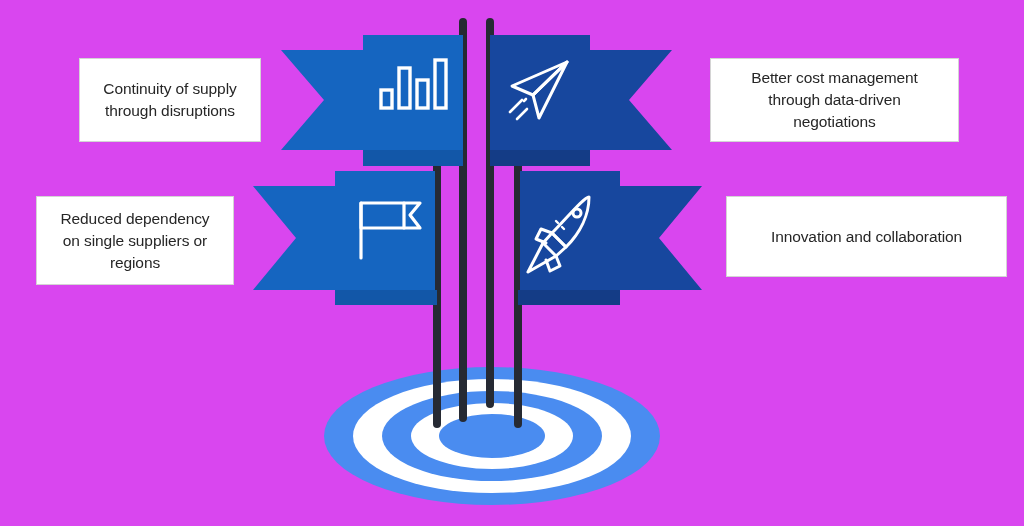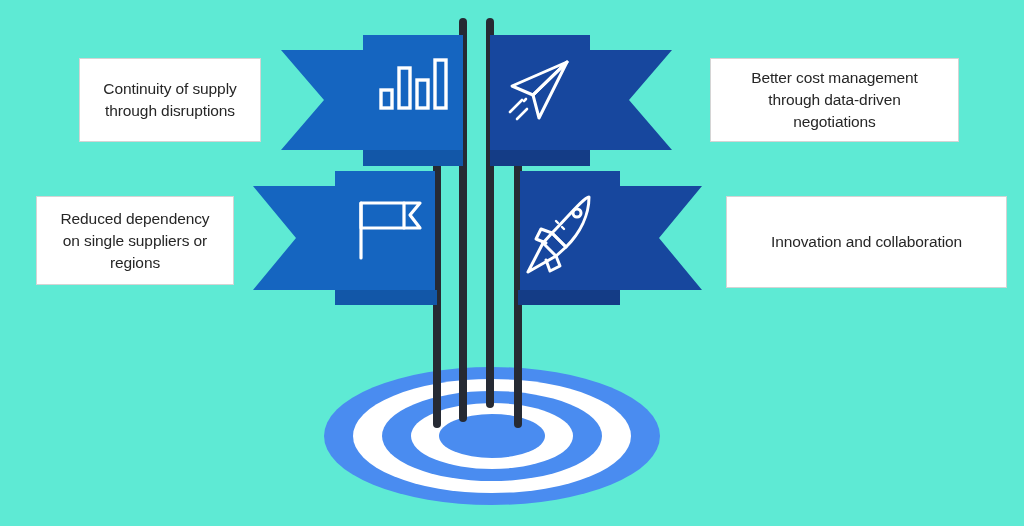--- a/index.html
+++ b/index.html
@@ -10,42 +10,42 @@
   body {
     width: 1024px;
     height: 526px;
     font-family: "Liberation Sans", sans-serif;
     overflow: hidden;
   }
   #stage {
     position: relative;
     width: 1024px;
     height: 526px;
-    background: #5eead4;
+    background: #d946ef;
   }
   .callout {
     position: absolute;
     box-sizing: border-box;
     border: 1px solid #d4d4d4;
     background: #ffffff;
     color: #262626;
     font-size: 15.5px;
     line-height: 1.42;
     text-align: center;
     display: flex;
     align-items: center;
     justify-content: center;
     padding: 4px 8px;
     letter-spacing: -0.1px;
   }
   .callout span { display: block; }
   #callout-tl { left: 79px;  top: 58px;  width: 182px; height: 84px; }
   #callout-tr { left: 710px; top: 58px;  width: 249px; height: 84px; }
   #callout-bl { left: 36px;  top: 196px; width: 198px; height: 89px; }
-  #callout-br { left: 726px; top: 196px; width: 281px; height: 92px; }
+  #callout-br { left: 726px; top: 196px; width: 281px; height: 81px; }
 
   #art {
     position: absolute;
     left: 0;
     top: 0;
     width: 1024px;
     height: 526px;
   }
 </style>
 </head>

